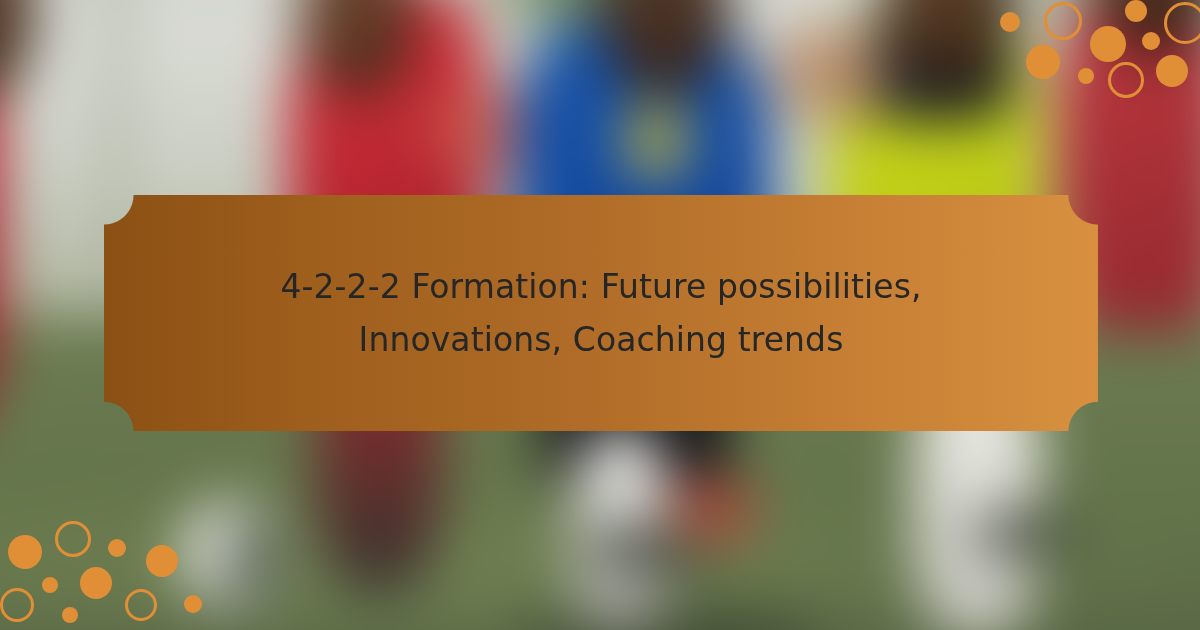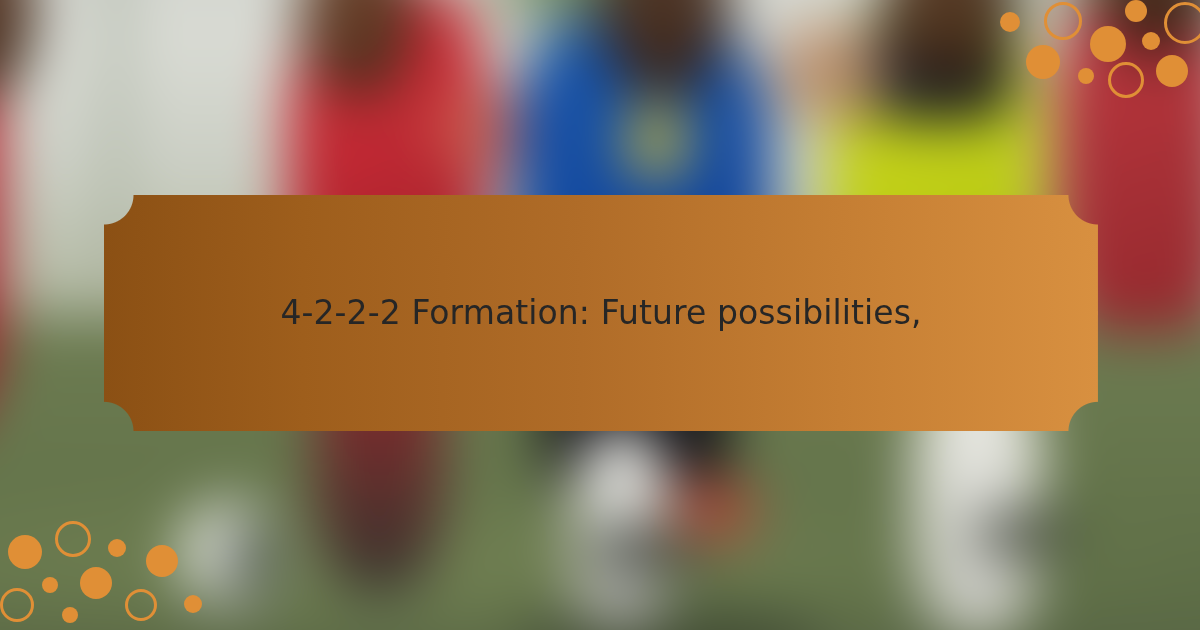--- a/index.html
+++ b/index.html
@@ -241,16 +241,17 @@
       <span class="fill" style="left: 80px; top: 72px; width: 32px; height: 32px; background: rgb(224, 143, 54);"></span>
       <span class="ring" style="left: 0px; top: 93px; width: 34px; height: 34px; border-color: rgb(224, 143, 54);"></span>
       <span class="ring" style="left: 125px; top: 94px; width: 32px; height: 32px; border-color: rgb(224, 143, 54);"></span>
       <span class="fill" style="left: 184px; top: 100px; width: 18px; height: 18px; background: rgb(224, 143, 54);"></span>
       <span class="fill" style="left: 62px; top: 112px; width: 16px; height: 16px; background: rgb(224, 143, 54);"></span>
     </div>
 
   <div class="card">
     <div class="card-title">
         <div>4-2-2-2 Formation: Future possibilities,</div>
+        <div>Innovations, Coaching trends</div>
       </div>
   </div>
 
 </div>
 
 </body></html>

